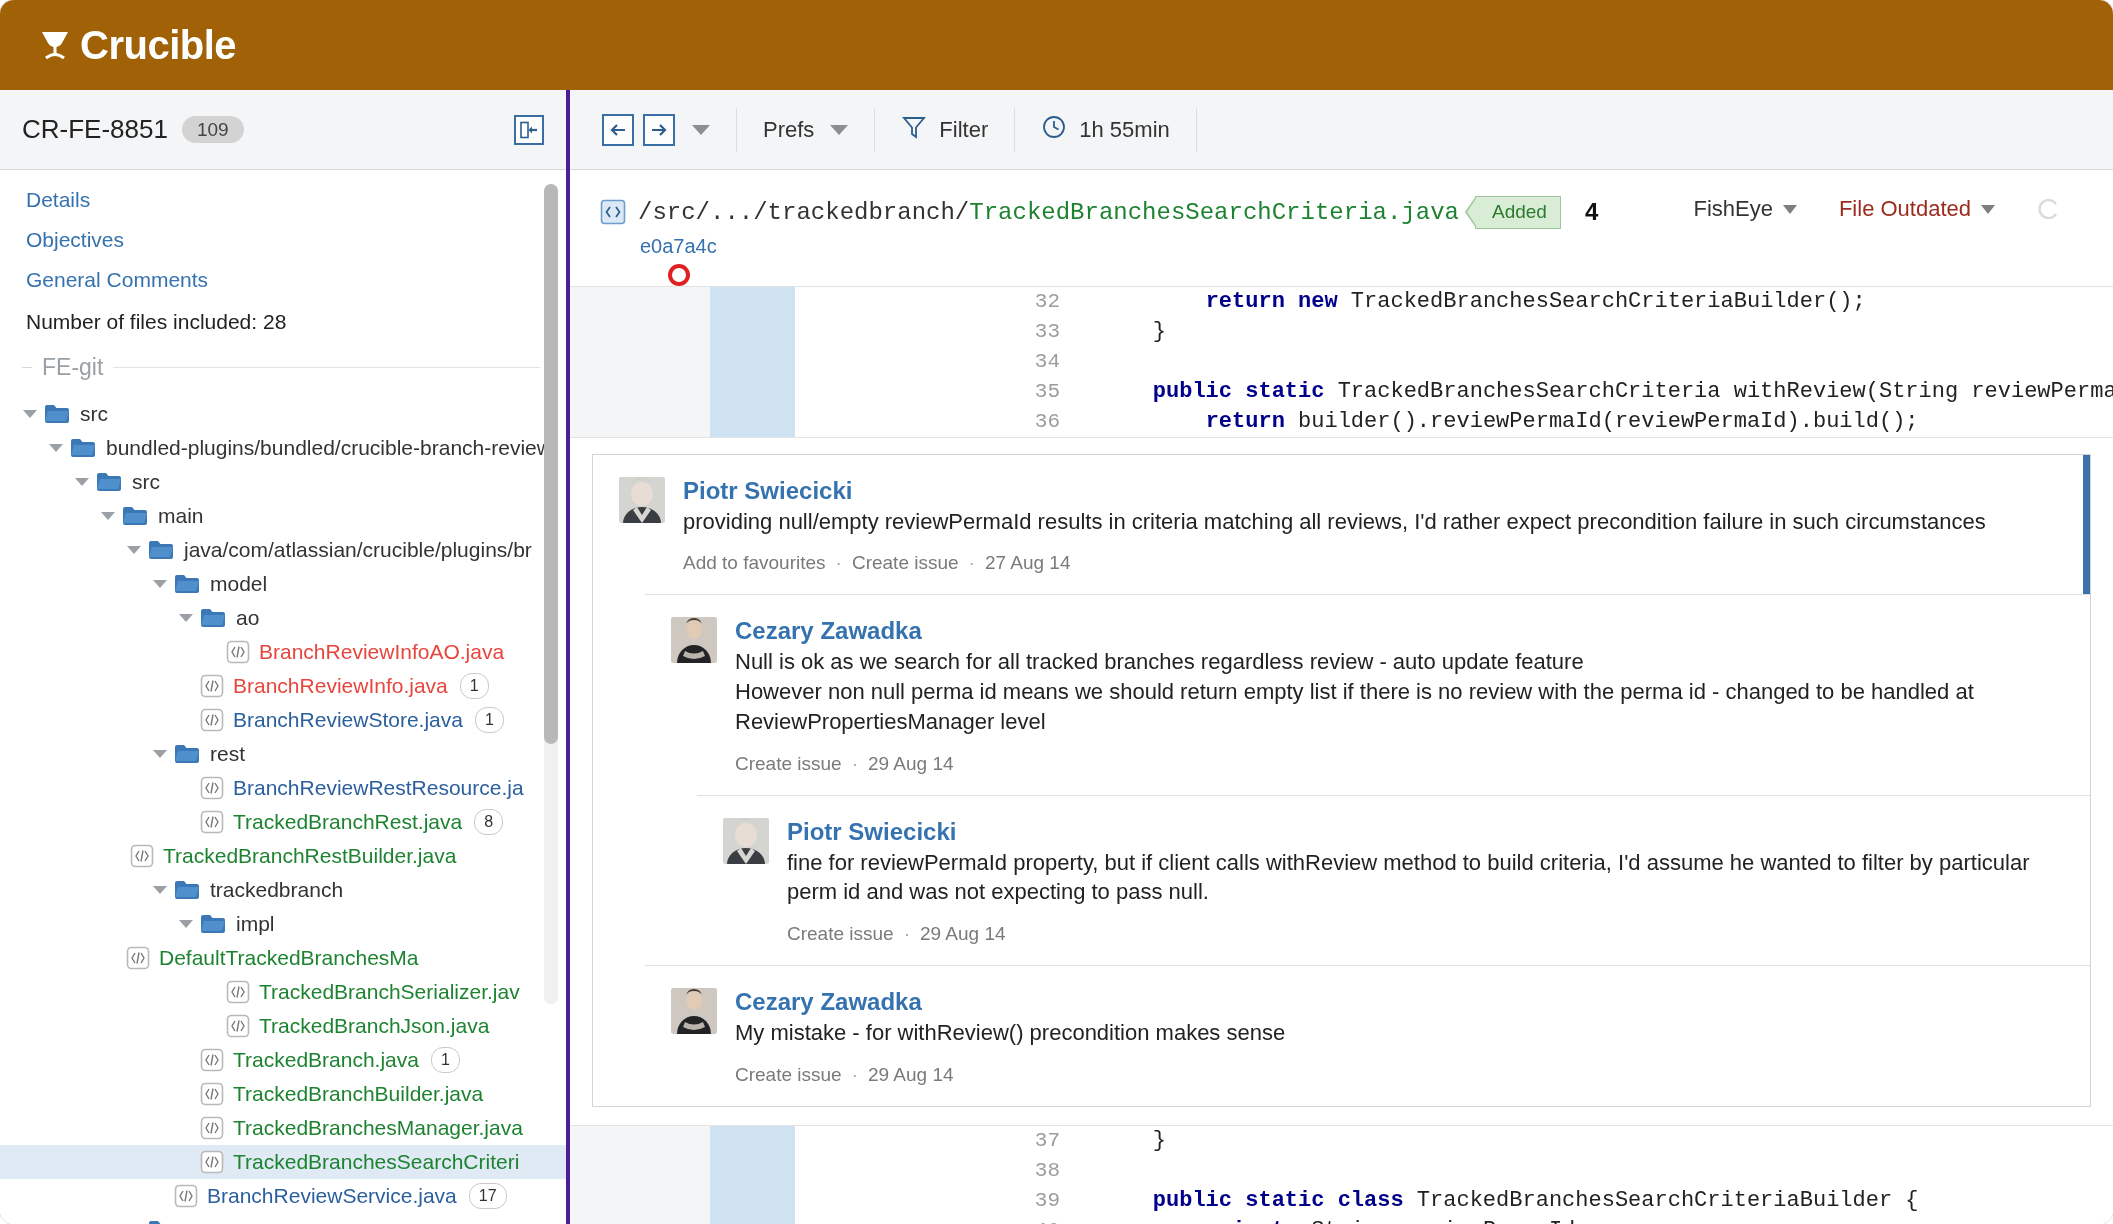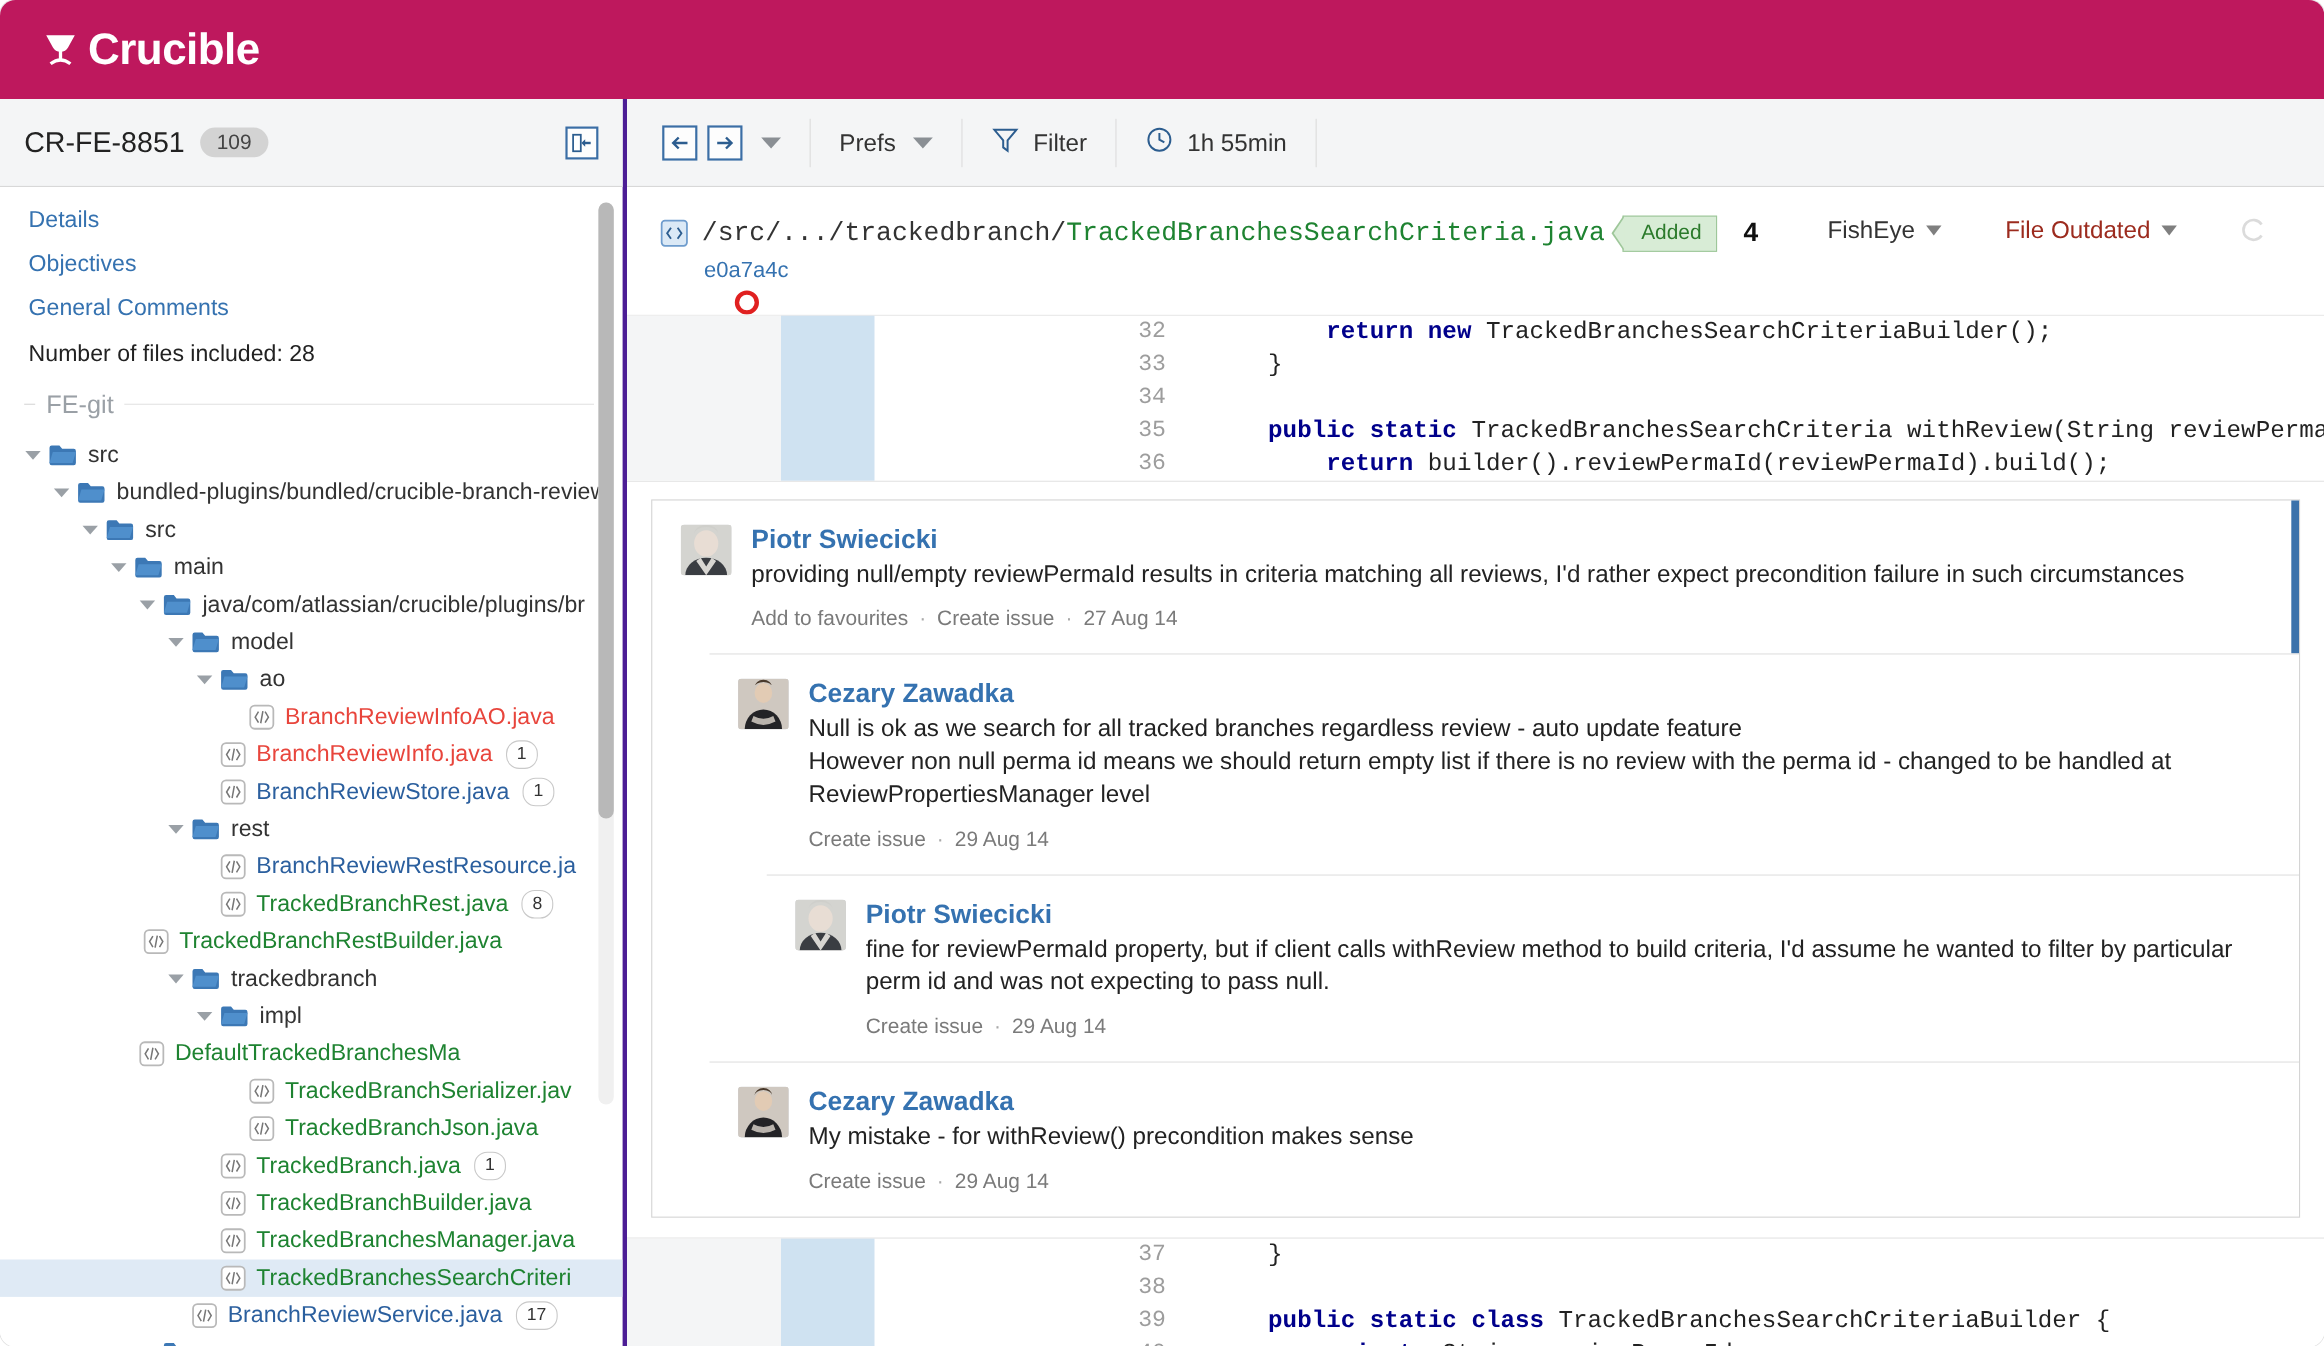--- a/index.html
+++ b/index.html
@@ -15,21 +15,21 @@
     width: 2113px; height: 1224px;
     background: #fff;
     border-radius: 14px;
     overflow: hidden;
     box-shadow: 0 0 0 1px #e4e4e4;
   }
 
   
   .banner {
     height: 90px;
-    background: #be185d;
+    background: #a16207;
     display: flex;
     align-items: center;
     padding-left: 38px;
   }
   .logo-wrap { display: flex; align-items: center; gap: 8px; }
   .logo-mark { width: 34px; height: 34px; display: block; }
   .logo-text {
     color: #fff;
     font-size: 40px;
     font-weight: bold;
@@ -239,21 +239,21 @@
     width: 0; height: 0;
     border-top: 15px solid transparent;
     border-bottom: 15px solid transparent;
     border-right: 10px solid #d8ecd6;
   }
   .cmt-count {
     margin-left: 24px; font-size: 24px; font-weight: bold; color: #111;
   }
   .fh-right {
     margin-left: auto;
-    display: flex; align-items: center; gap: 16px;
+    display: flex; align-items: center; gap: 0;
     padding-right: 22px;
   }
   .fh-link {
     font-size: 22px; color: #333; cursor: pointer;
     display: flex; align-items: center; gap: 8px;
     margin-left: 42px;
   }
   .fh-link.danger { color: #9c2b1e; }
   .fh-link .caret { border-top-color: #7f7f7f; border-left-width: 7px; border-right-width: 7px; border-top-width: 9px; margin-left: 2px; }
   .refresh-ico { margin-left: 40px; width: 26px; height: 26px; opacity: .35; cursor: pointer; }

